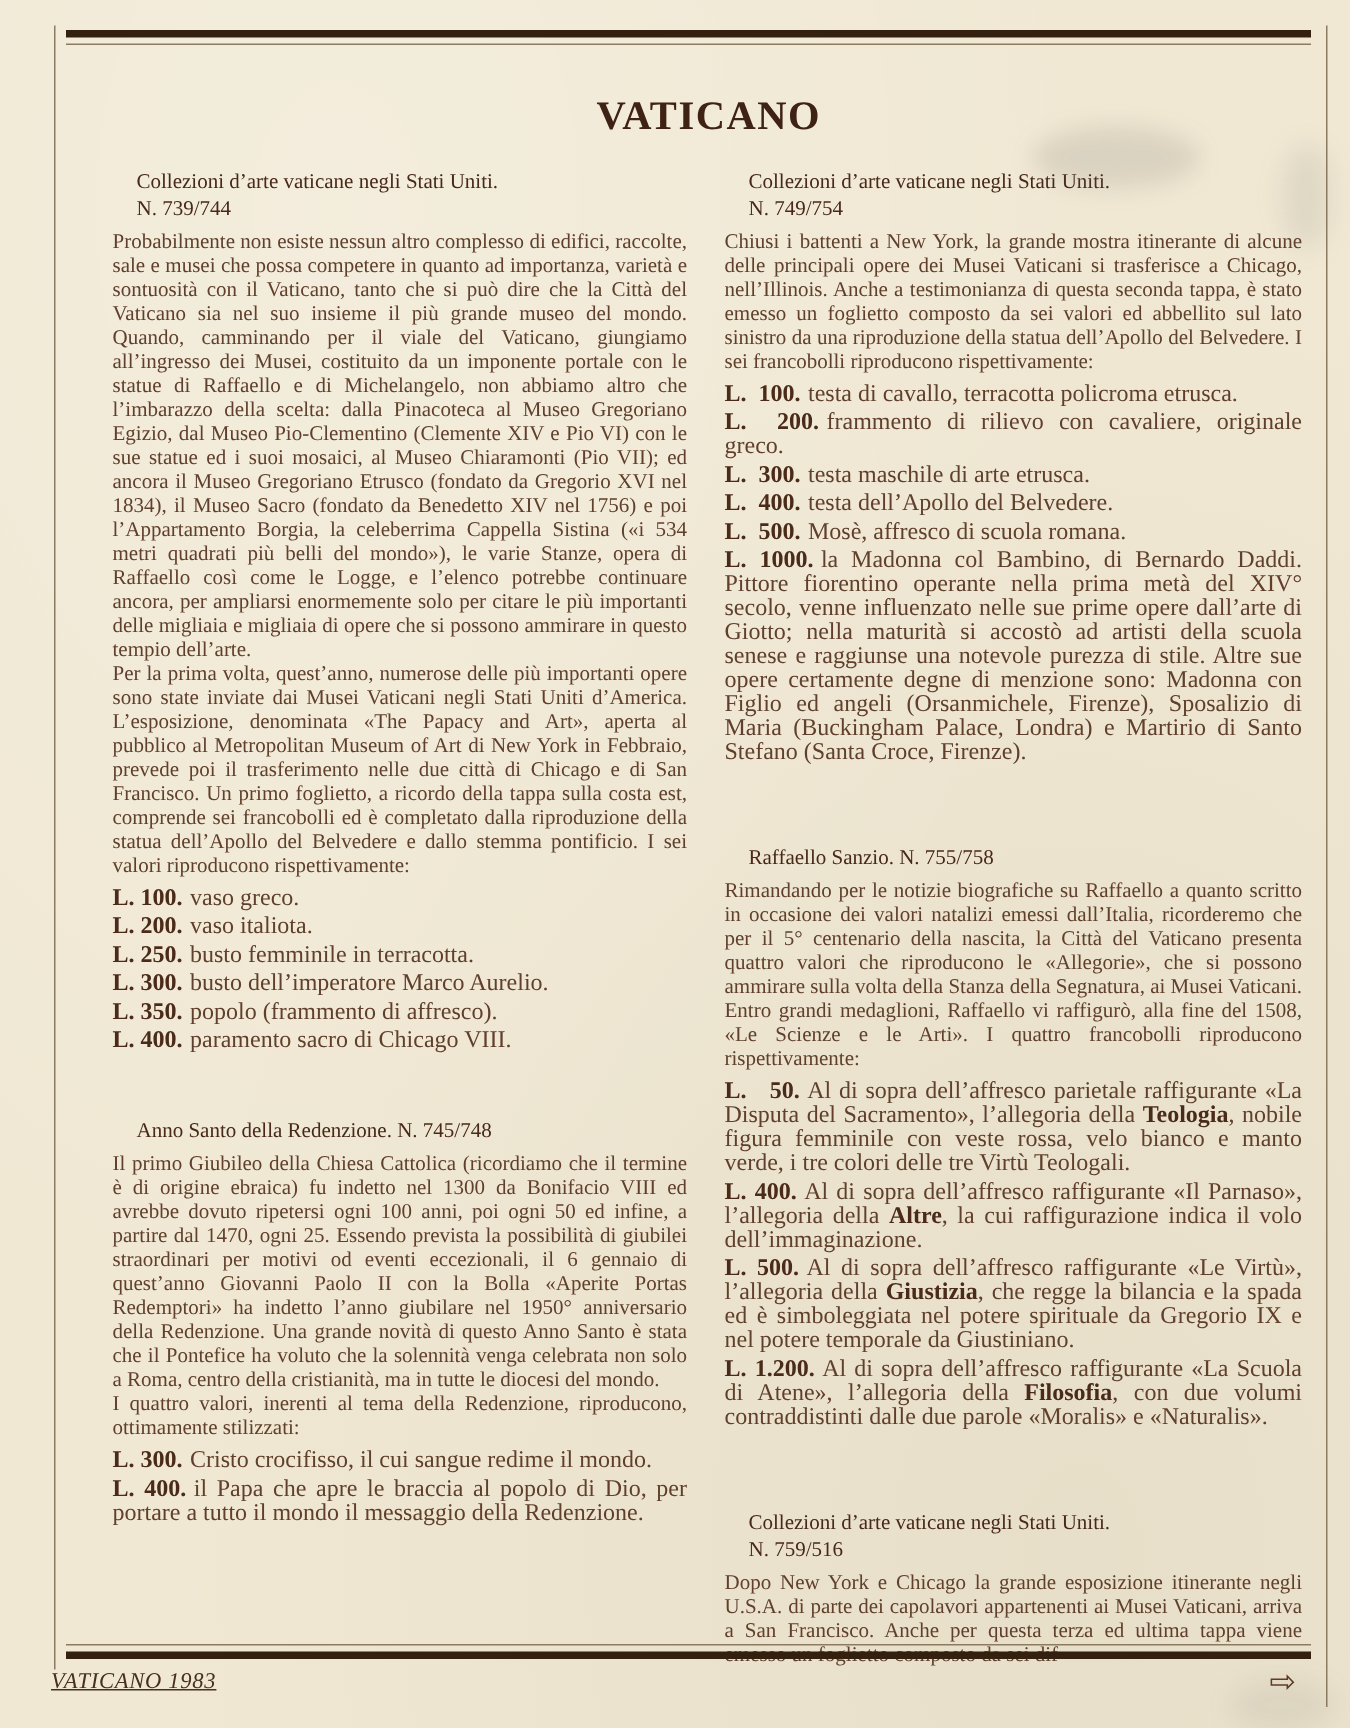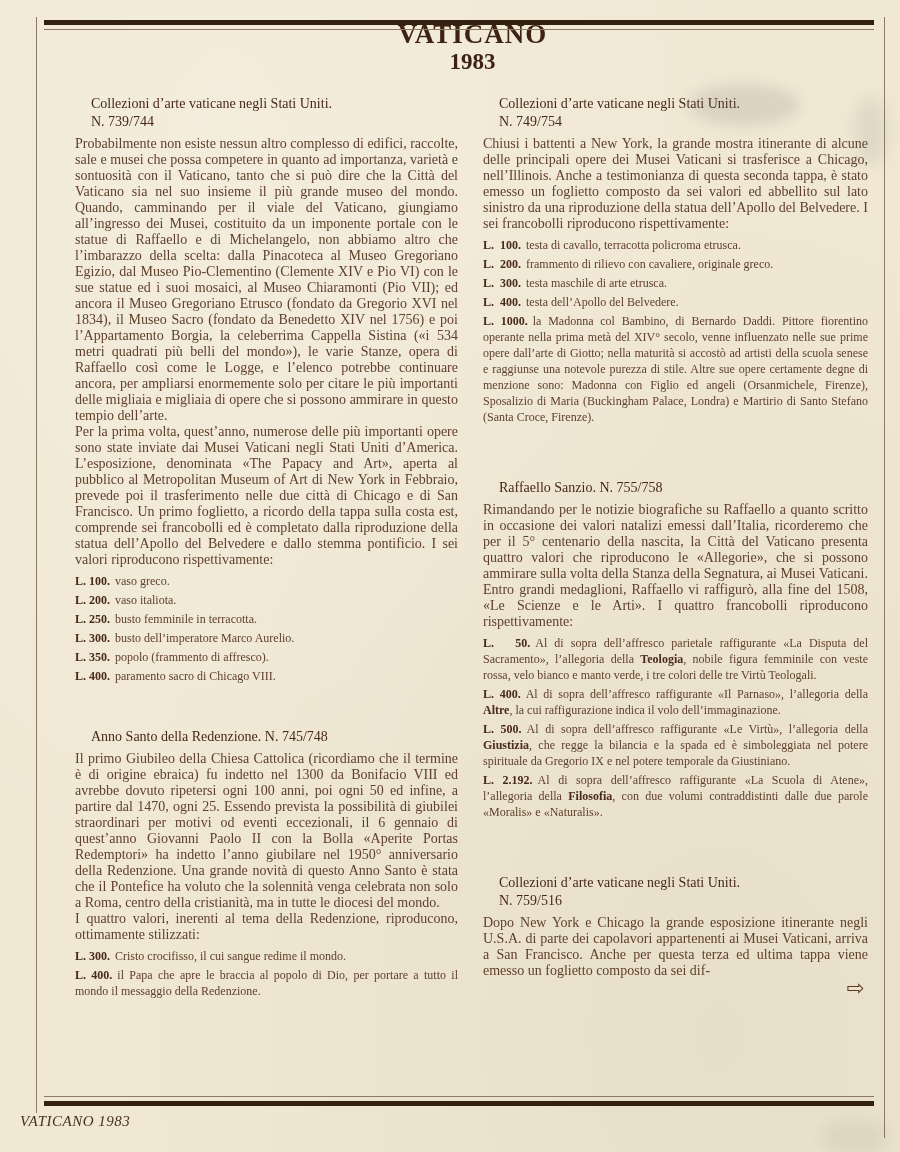--- a/index.html
+++ b/index.html
@@ -27,73 +27,72 @@
   .rule-bot-thick  { left: 44px; right: 26px; top: 1101px; height: 5px; background: #33200f; }
   .rule-left-v     { left: 36px;  top: 17px; width: 1px; height: 1096px; background: #8c7b60; }
   .rule-right-v    { left: 884px; top: 17px; width: 1px; height: 1121px; background: #8c7b60; }
 
   
   .smudge { position: absolute; border-radius: 50%; pointer-events: none; }
   .smudge-a { left: 688px; top: 84px;  width: 112px; height: 42px; background: rgba(110,108,100,0.16); filter: blur(7px); }
   .smudge-b { left: 854px; top: 96px;  width: 34px;  height: 70px; background: rgba(110,108,100,0.12); filter: blur(8px); }
   .smudge-c { left: 820px; top: 1120px; width: 70px; height: 34px; background: rgba(110,108,100,0.10); filter: blur(8px); }
 
-  .header { margin: 0 30px 0 75px; padding-top: 19px; text-align: center; }
+  .header { margin: 0 30px 0 75px; padding-top: 62px; text-align: center; }
   .title {
     margin: 0; font-size: 27px; font-weight: bold; letter-spacing: 1px;
     color: #3e2214; line-height: 30px;
   }
   .year { font-size: 23px; font-weight: bold; color: #3e2214; line-height: 25px; }
 
   .cols { display: flex; margin: 21px 0 0 75px; gap: 25px; }
   .col { flex: none; }
   .col-left  { width: 383px; }
   .col-right { width: 385px; }
 
   .section { display: block; }
   .col-left  .section + .section { margin-top: 44px; }
   .col-right .section + .section { margin-top: 54px; }
 
   .heading { margin: 0 0 5px 16px; font-size: 14px; line-height: 18px; font-weight: normal; color: #482818; }
 
   .para { margin: 0; font-size: 14px; line-height: 16px; text-align: justify; }
 
   .list { margin-top: 5px; }
-  .vitem { margin: 0; font-size: 12px; line-height: 16px; text-align: justify; }
+  .vitem { margin: 0; font-size: 16px; line-height: 16px; text-align: justify; }
   .vitem + .vitem { margin-top: 3px; }
   .num { font-weight: bold; color: #4a2a18; white-space: pre; margin-right: 5px; }
   .seg.b { font-weight: bold; color: #4a2a18; }
 
   .cont-arrow-wrap { text-align: right; padding-right: 4px; margin-top: -2px; }
   .cont-arrow { font-family: "DejaVu Sans", sans-serif; font-size: 21px; line-height: 22px; color: #5d3a26; }
 
   .footer {
-    position: absolute; left: 20px; top: 1113px;
-    font-style: italic; font-size: 15px; letter-spacing: 0.5px; color: #46301f;
+    position: absolute; left: 34px; top: 1113px;
+    font-style: italic; font-size: 15px; letter-spacing: 0.5px; color: #46301f; text-decoration: underline;
   }
 </style>
 </head>
 <body>
 
 <div class="page">
 
   <div class="rule rule-top-thick"></div>
   <div class="rule rule-top-thin"></div>
   <div class="rule rule-bot-thin"></div>
   <div class="rule rule-bot-thick"></div>
   <div class="rule rule-left-v"></div>
   <div class="rule rule-right-v"></div>
 
   <div class="smudge smudge-a"></div>
   <div class="smudge smudge-b"></div>
   <div class="smudge smudge-c"></div>
 
   <div class="header">
     <h1 class="title">VATICANO</h1>
-    <div class="year">1983</div>
   </div>
 
   <div class="cols">
     <div class="col col-left" id="col-left">
         <section class="section">
           <h3 class="heading">
             <div class="hline">Collezioni d’arte vaticane negli Stati Uniti.</div>
             <div class="hline">N. 739/744</div>
           </h3>
           <p class="para">Probabilmente non esiste nessun altro complesso di edifici, raccolte, sale e musei che possa competere in quanto ad importanza, varietà e sontuosità con il Vaticano, tanto che si può dire che la Città del Vaticano sia nel suo insieme il più grande museo del mondo. Quando, camminando per il viale del Vaticano, giungiamo all’ingresso dei Musei, costituito da un imponente portale con le statue di Raffaello e di Michelangelo, non abbiamo altro che l’imbarazzo della scelta: dalla Pinacoteca al Museo Gregoriano Egizio, dal Museo Pio-Clementino (Clemente XIV e Pio VI) con le sue statue ed i suoi mosaici, al Museo Chiaramonti (Pio VII); ed ancora il Museo Gregoriano Etrusco (fondato da Gregorio XVI nel 1834), il Museo Sacro (fondato da Benedetto XIV nel 1756) e poi l’Appartamento Borgia, la celeberrima Cappella Sistina («i 534 metri quadrati più belli del mondo»), le varie Stanze, opera di Raffaello così come le Logge, e l’elenco potrebbe continuare ancora, per ampliarsi enormemente solo per citare le più importanti delle migliaia e migliaia di opere che si possono ammirare in questo tempio dell’arte.</p>
@@ -124,33 +123,34 @@
           <h3 class="heading">
             <div class="hline">Collezioni d’arte vaticane negli Stati Uniti.</div>
             <div class="hline">N. 749/754</div>
           </h3>
           <p class="para">Chiusi i battenti a New York, la grande mostra itinerante di alcune delle principali opere dei Musei Vaticani si trasferisce a Chicago, nell’Illinois. Anche a testimonianza di questa seconda tappa, è stato emesso un foglietto composto da sei valori ed abbellito sul lato sinistro da una riproduzione della statua dell’Apollo del Belvedere. I sei francobolli riproducono rispettivamente:</p>
           <div class="list">
             <p class="vitem"><span class="num">L.  100.</span><span class="seg">testa di cavallo, terracotta policroma etrusca.</span></p>
             <p class="vitem"><span class="num">L.  200.</span><span class="seg">frammento di rilievo con cavaliere, originale greco.</span></p>
             <p class="vitem"><span class="num">L.  300.</span><span class="seg">testa maschile di arte etrusca.</span></p>
             <p class="vitem"><span class="num">L.  400.</span><span class="seg">testa dell’Apollo del Belvedere.</span></p>
+            <p class="vitem"><span class="num">L.  500.</span><span class="seg">Mosè, affresco di scuola romana.</span></p>
             <p class="vitem"><span class="num">L. 1000.</span><span class="seg">la Madonna col Bambino, di Bernardo Daddi. Pittore fiorentino operante nella prima metà del XIV° secolo, venne influenzato nelle sue prime opere dall’arte di Giotto; nella maturità si accostò ad artisti della scuola senese e raggiunse una notevole purezza di stile. Altre sue opere certamente degne di menzione sono: Madonna con Figlio ed angeli (Orsanmichele, Firenze), Sposalizio di Maria (Buckingham Palace, Londra) e Martirio di Santo Stefano (Santa Croce, Firenze).</span></p>
           </div>
         </section>
         <section class="section">
           <h3 class="heading">
             <div class="hline">Raffaello Sanzio. N. 755/758</div>
           </h3>
           <p class="para">Rimandando per le notizie biografiche su Raffaello a quanto scritto in occasione dei valori natalizi emessi dall’Italia, ricorderemo che per il 5° centenario della nascita, la Città del Vaticano presenta quattro valori che riproducono le «Allegorie», che si possono ammirare sulla volta della Stanza della Segnatura, ai Musei Vaticani. Entro grandi medaglioni, Raffaello vi raffigurò, alla fine del 1508, «Le Scienze e le Arti». I quattro francobolli riproducono rispettivamente:</p>
           <div class="list">
             <p class="vitem"><span class="num">L.   50.</span><span class="seg">Al di sopra dell’affresco parietale raffigurante «La Disputa del Sacramento», l’allegoria della </span><span class="seg b">Teologia</span><span class="seg">, nobile figura femminile con veste rossa, velo bianco e manto verde, i tre colori delle tre Virtù Teologali.</span></p>
             <p class="vitem"><span class="num">L. 400.</span><span class="seg">Al di sopra dell’affresco raffigurante «Il Parnaso», l’allegoria della </span><span class="seg b">Altre</span><span class="seg">, la cui raffigurazione indica il volo dell’immaginazione.</span></p>
             <p class="vitem"><span class="num">L. 500.</span><span class="seg">Al di sopra dell’affresco raffigurante «Le Virtù», l’allegoria della </span><span class="seg b">Giustizia</span><span class="seg">, che regge la bilancia e la spada ed è simboleggiata nel potere spirituale da Gregorio IX e nel potere temporale da Giustiniano.</span></p>
-            <p class="vitem"><span class="num">L. 2.192.</span><span class="seg">Al di sopra dell’affresco raffigurante «La Scuola di Atene», l’allegoria della </span><span class="seg b">Filosofia</span><span class="seg">, con due volumi contraddistinti dalle due parole «Moralis» e «Naturalis».</span></p>
+            <p class="vitem"><span class="num">L. 1.200.</span><span class="seg">Al di sopra dell’affresco raffigurante «La Scuola di Atene», l’allegoria della </span><span class="seg b">Filosofia</span><span class="seg">, con due volumi contraddistinti dalle due parole «Moralis» e «Naturalis».</span></p>
           </div>
         </section>
         <section class="section">
           <h3 class="heading">
             <div class="hline">Collezioni d’arte vaticane negli Stati Uniti.</div>
             <div class="hline">N. 759/516</div>
           </h3>
           <p class="para">Dopo New York e Chicago la grande esposizione itinerante negli U.S.A. di parte dei capolavori appartenenti ai Musei Vaticani, arriva a San Francisco. Anche per questa terza ed ultima tappa viene emesso un foglietto composto da sei dif-</p>
         </section>
         <div class="cont-arrow-wrap"><span class="cont-arrow">⇨</span></div>

